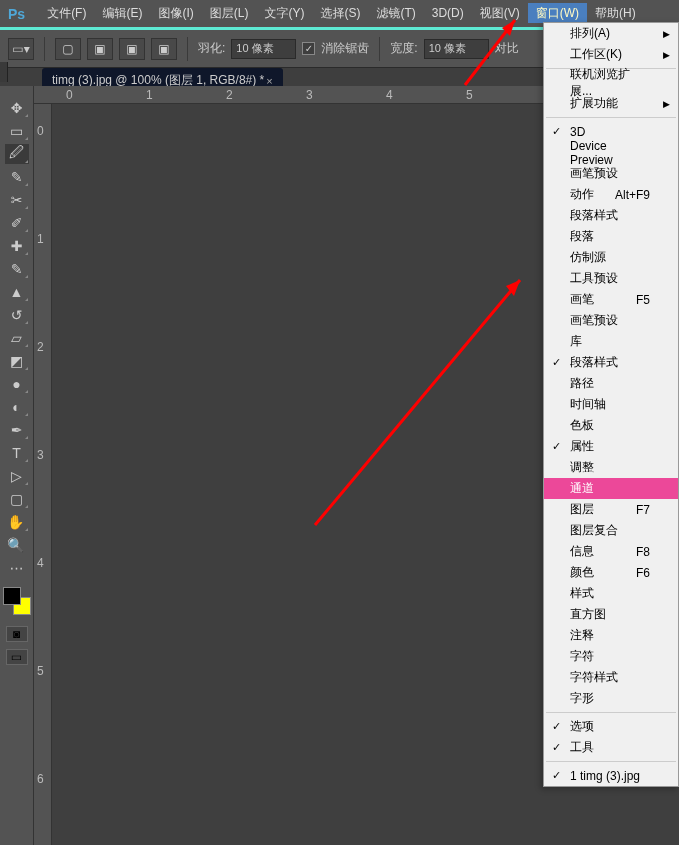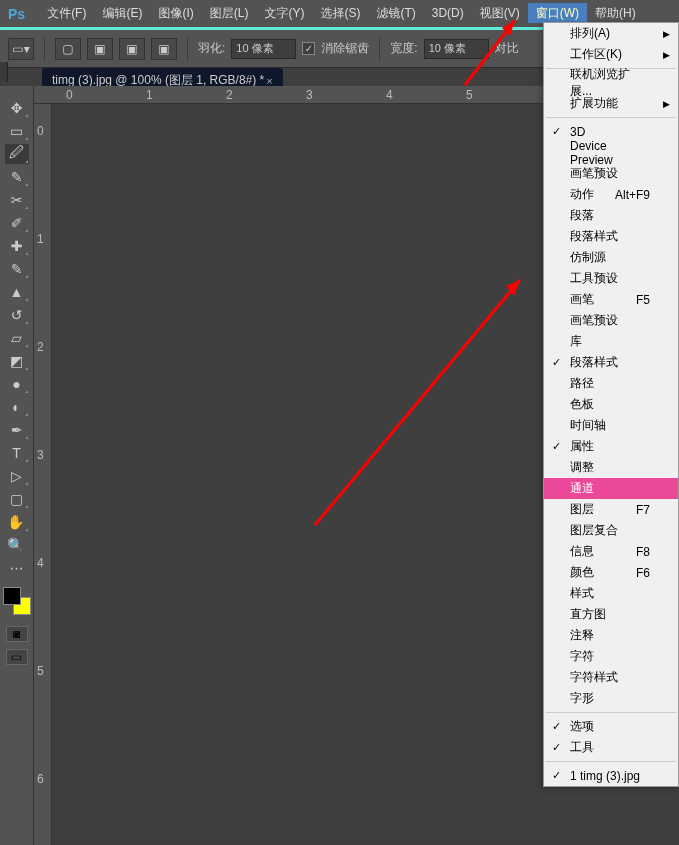--- a/index.html
+++ b/index.html
@@ -153,24 +153,24 @@
       <span>Device Preview</span>
     </div>
     <div class="dd-item">
       <span>画笔预设</span>
     </div>
     <div class="dd-item">
       <span>动作</span>
       <span>Alt+F9</span>
     </div>
     <div class="dd-item">
+      <span>段落样式</span>
+    </div>
+    <div class="dd-item">
       <span>段落</span>
-    </div>
-    <div class="dd-item">
-      <span>段落样式</span>
     </div>
     <div class="dd-item">
       <span>仿制源</span>
     </div>
     <div class="dd-item">
       <span>工具预设</span>
     </div>
     <div class="dd-item">
       <span>画笔</span>
       <span>F5</span>
@@ -182,24 +182,24 @@
       <span>库</span>
     </div>
     <div class="dd-item">
       <span class="chk">✓</span>
       <span>段落样式</span>
     </div>
     <div class="dd-item">
       <span>路径</span>
     </div>
     <div class="dd-item">
+      <span>时间轴</span>
+    </div>
+    <div class="dd-item">
       <span>色板</span>
-    </div>
-    <div class="dd-item">
-      <span>时间轴</span>
     </div>
     <div class="dd-item">
       <span class="chk">✓</span>
       <span>属性</span>
     </div>
     <div class="dd-item">
       <span>调整</span>
     </div>
     <div class="dd-item hl">
       <span>通道</span>

